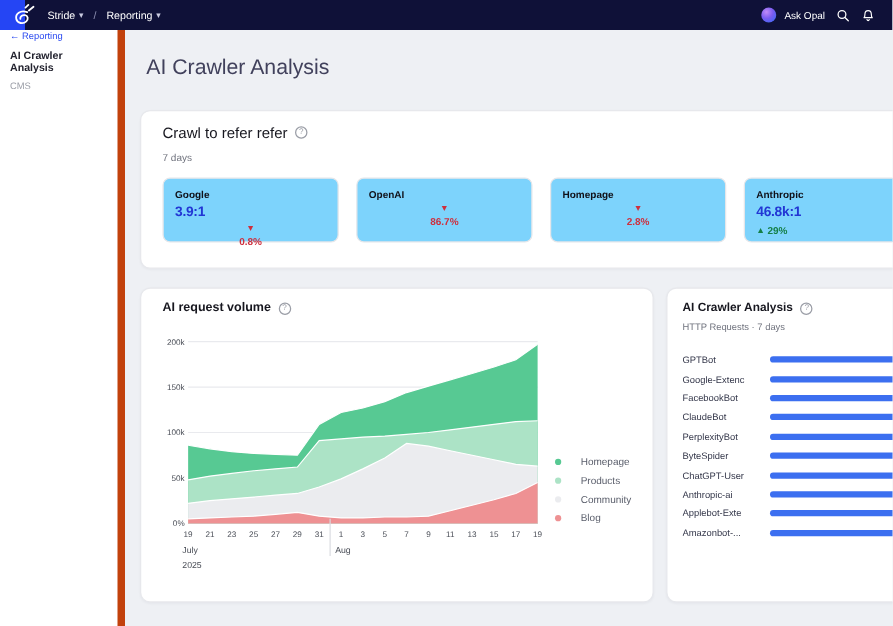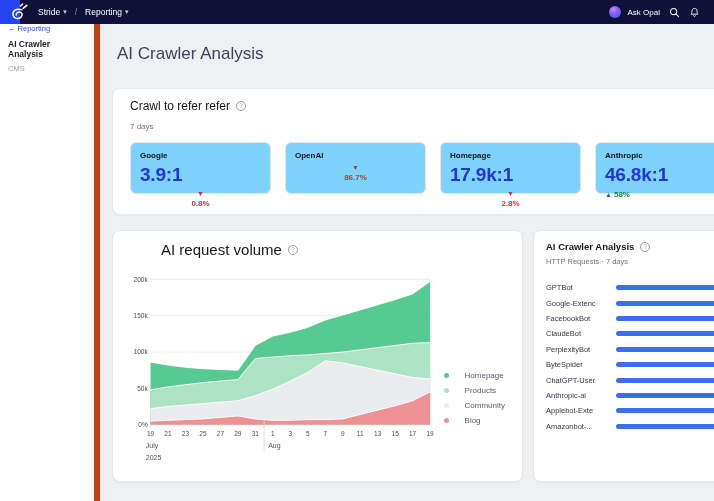--- a/index.html
+++ b/index.html
@@ -32,33 +32,33 @@
   .page-title { position:absolute; left:117px; top:44px; font-size:17px; color:#41415c; }
 
   .card { position:absolute; background:#fff; border:1px solid #e7e8ec; border-radius:8px;
           box-shadow:0 1px 2px rgba(16,24,40,.04); }
   .card-ratio   { left:112px; top:88px;  width:648px; height:127px; padding:10px 17px; }
   .card-volume  { left:112px; top:230px; width:411px; height:252px; padding:10px 17px; }
   .card-crawler { left:533px; top:230px; width:392px; height:252px; padding:10px 12px; }
 
   .card-title-row { display:flex; align-items:center; gap:6px; }
   .ratio-title { font-size:12px; color:#17171f; font-weight:500; }
-  .volume-title { font-size:15px; color:#17171f; font-weight:400;margin-left:31px; }
+  .volume-title { font-size:10px; color:#17171f; font-weight:700; }
   .crawler-title { font-size:9.5px; color:#17171f; font-weight:700; }
   .help { width:10px; height:10px; border:1px solid #9a9da6; border-radius:50%;
           color:#9a9da6; font-size:6.5px; line-height:8px; text-align:center; cursor:pointer; flex:0 0 auto; }
   .period { font-size:8px; color:#70737e; margin-top:9px; }
   .crawler-sub { font-size:7.5px; color:#70737e; margin-top:5px; }
 
   
   .metrics { display:flex; gap:14px; margin-top:11px; }
   .tile { width:141px; height:52px; border:1px solid #e4e6ea; border-radius:6px;
           padding:8px 9px; background:#7dd3fc; flex:0 0 auto; }
   .tile-label { font-size:8px; font-weight:700; color:#101018; }
-  .tile-value { font-size:19px; font-weight:700; color:#2236d4; margin-top:4px; letter-spacing:-0.2px; }
+  .tile-value { font-size:11px; font-weight:700; color:#2236d4; margin-top:4px; letter-spacing:-0.2px; }
   .tile-change { font-size:8px; margin-top:4px; display:flex; align-items:center; gap:2px; font-weight:700; }
   .tile-change.down { color:#ce2f3d;flex-direction:column; }
   .tile-change.up   { color:#157f47; }
   .tri { font-size:7px; }
 
   
   .chart-wrap { display:flex; margin-top:5px; }
   .legend { display:flex; flex-direction:column; gap:6px; margin-left:6px; margin-top:108px; }
   .legend-item { display:flex; align-items:center; gap:16px; cursor:pointer; }
   .legend-dot { width:5px; height:5px; border-radius:50%; flex:0 0 auto; }
@@ -134,32 +134,31 @@
       </div>
       <div class="tile">
         <div class="tile-label">OpenAI</div>
         <div class="tile-change down">
           <span class="tri">▼</span>
           <span>86.7%</span>
         </div>
       </div>
       <div class="tile">
         <div class="tile-label">Homepage</div>
-        <div class="tile-value">17.9k:1</div>
         <div class="tile-change down">
           <span class="tri">▼</span>
           <span>2.8%</span>
         </div>
       </div>
       <div class="tile">
         <div class="tile-label">Anthropic</div>
         <div class="tile-value">46.8k:1</div>
         <div class="tile-change up">
           <span class="tri">▲</span>
-          <span>58%</span>
+          <span>29%</span>
         </div>
       </div>
     </div>
 </div>
 
 <div class="card card-volume">
   <div class="card-title-row">
     <span class="volume-title">AI request volume</span>
     <span class="help">?</span>
   </div>

